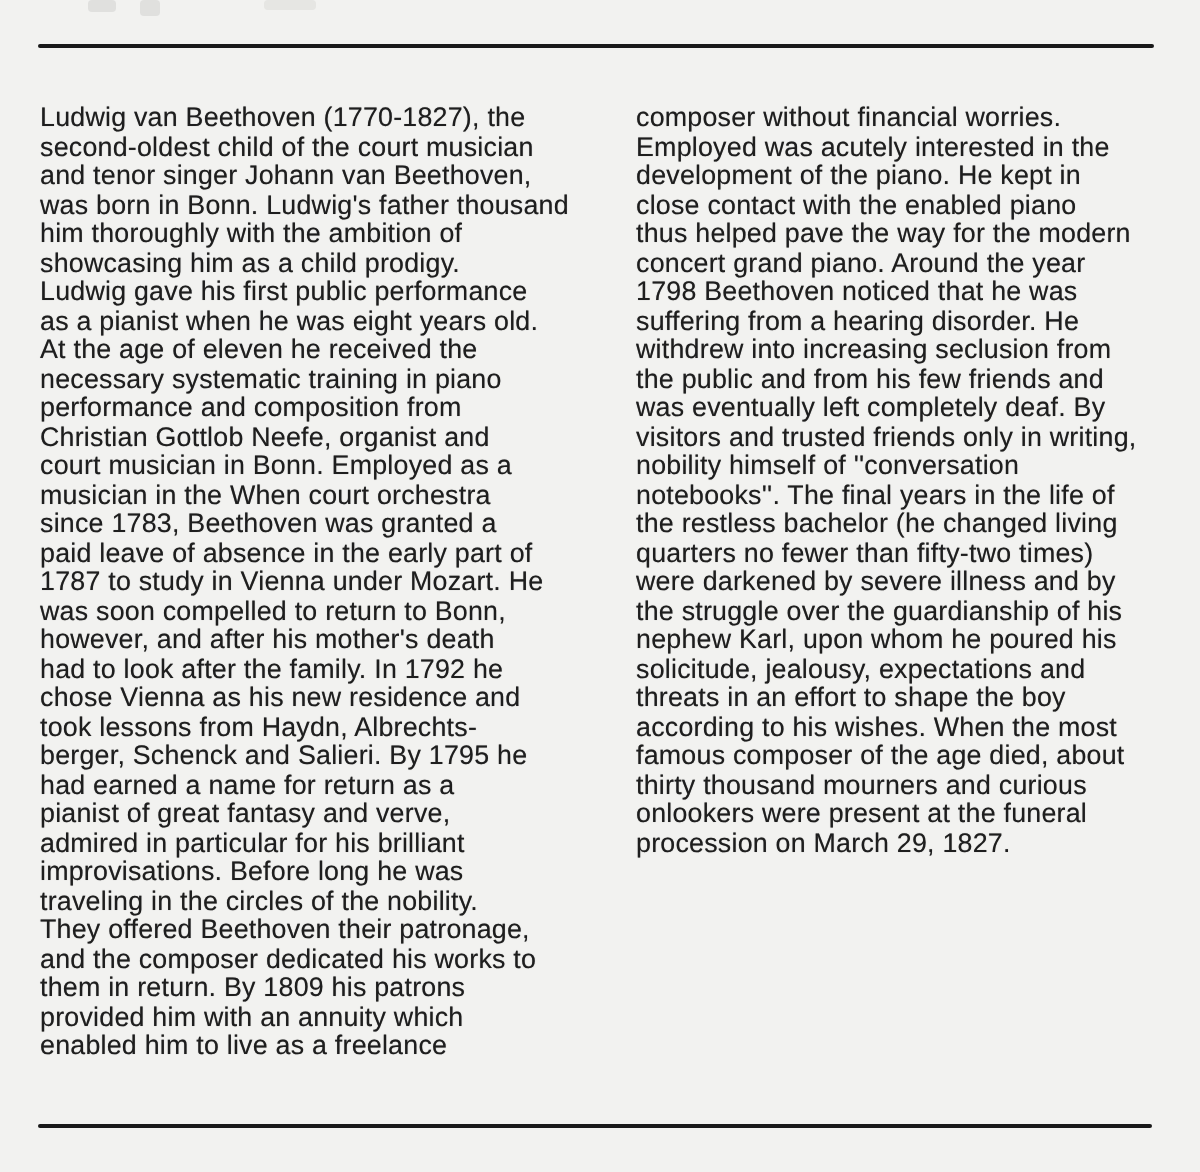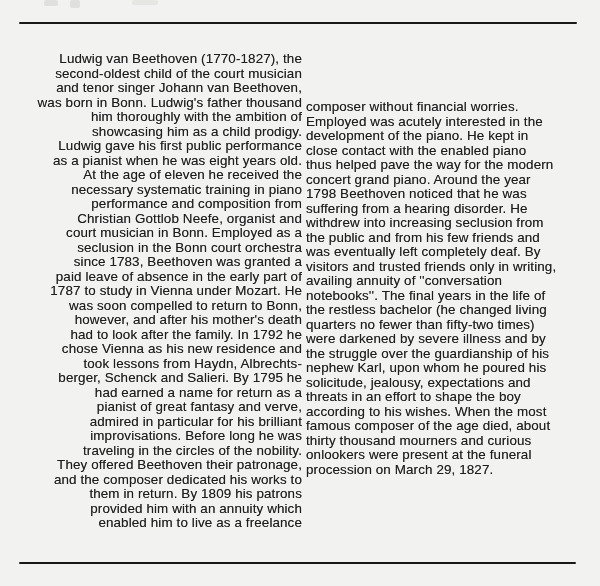--- a/index.html
+++ b/index.html
@@ -36,22 +36,22 @@
   .col {
     position: absolute;
     top: 52px;
     width: 282px;
     color: #1e1e1e;
     font-size: 13.4px;
     line-height: 14.5px;
     letter-spacing: 0.12px;
     text-shadow: 0 0 0.35px rgba(25,25,25,0.55);
   }
-  .col.left  { left: 20px; text-align: right; }
-  .col.right { left: 306px; margin-top: 48px; }
+  .col.left  { left: 20px; }
+  .col.right { left: 318px; }
   .tline {
     height: 14.5px;
     white-space: nowrap;
   }
 </style>
 </head>
 <body>
 
 <div class="page">
   <div class="artifact a1"></div>
@@ -66,21 +66,21 @@
       <div class="tline">was born in Bonn. Ludwig's father thousand</div>
       <div class="tline">him thoroughly with the ambition of</div>
       <div class="tline">showcasing him as a child prodigy.</div>
       <div class="tline">Ludwig gave his first public performance</div>
       <div class="tline">as a pianist when he was eight years old.</div>
       <div class="tline">At the age of eleven he received the</div>
       <div class="tline">necessary systematic training in piano</div>
       <div class="tline">performance and composition from</div>
       <div class="tline">Christian Gottlob Neefe, organist and</div>
       <div class="tline">court musician in Bonn. Employed as a</div>
-      <div class="tline">seclusion in the Bonn court orchestra</div>
+      <div class="tline">musician in the When court orchestra</div>
       <div class="tline">since 1783, Beethoven was granted a</div>
       <div class="tline">paid leave of absence in the early part of</div>
       <div class="tline">1787 to study in Vienna under Mozart. He</div>
       <div class="tline">was soon compelled to return to Bonn,</div>
       <div class="tline">however, and after his mother's death</div>
       <div class="tline">had to look after the family. In 1792 he</div>
       <div class="tline">chose Vienna as his new residence and</div>
       <div class="tline">took lessons from Haydn, Albrechts-</div>
       <div class="tline">berger, Schenck and Salieri. By 1795 he</div>
       <div class="tline">had earned a name for return as a</div>
@@ -101,21 +101,21 @@
       <div class="tline">development of the piano. He kept in</div>
       <div class="tline">close contact with the enabled piano</div>
       <div class="tline">thus helped pave the way for the modern</div>
       <div class="tline">concert grand piano. Around the year</div>
       <div class="tline">1798 Beethoven noticed that he was</div>
       <div class="tline">suffering from a hearing disorder. He</div>
       <div class="tline">withdrew into increasing seclusion from</div>
       <div class="tline">the public and from his few friends and</div>
       <div class="tline">was eventually left completely deaf. By</div>
       <div class="tline">visitors and trusted friends only in writing,</div>
-      <div class="tline">availing annuity of ''conversation</div>
+      <div class="tline">nobility himself of ''conversation</div>
       <div class="tline">notebooks''. The final years in the life of</div>
       <div class="tline">the restless bachelor (he changed living</div>
       <div class="tline">quarters no fewer than fifty-two times)</div>
       <div class="tline">were darkened by severe illness and by</div>
       <div class="tline">the struggle over the guardianship of his</div>
       <div class="tline">nephew Karl, upon whom he poured his</div>
       <div class="tline">solicitude, jealousy, expectations and</div>
       <div class="tline">threats in an effort to shape the boy</div>
       <div class="tline">according to his wishes. When the most</div>
       <div class="tline">famous composer of the age died, about</div>

